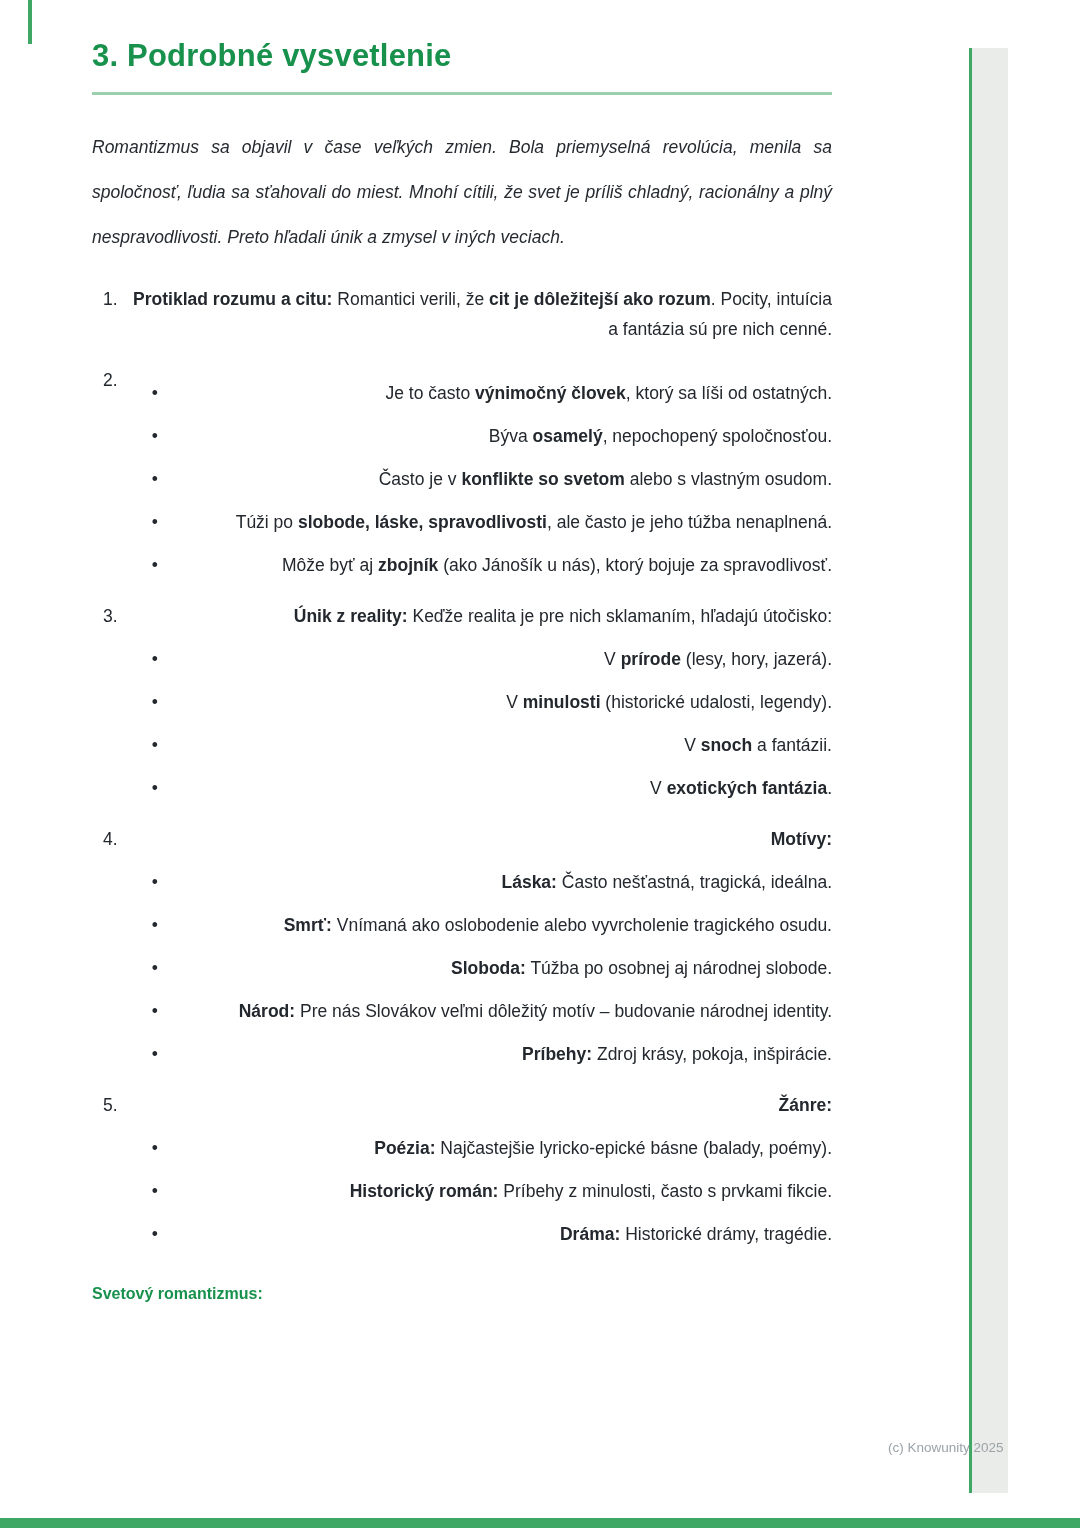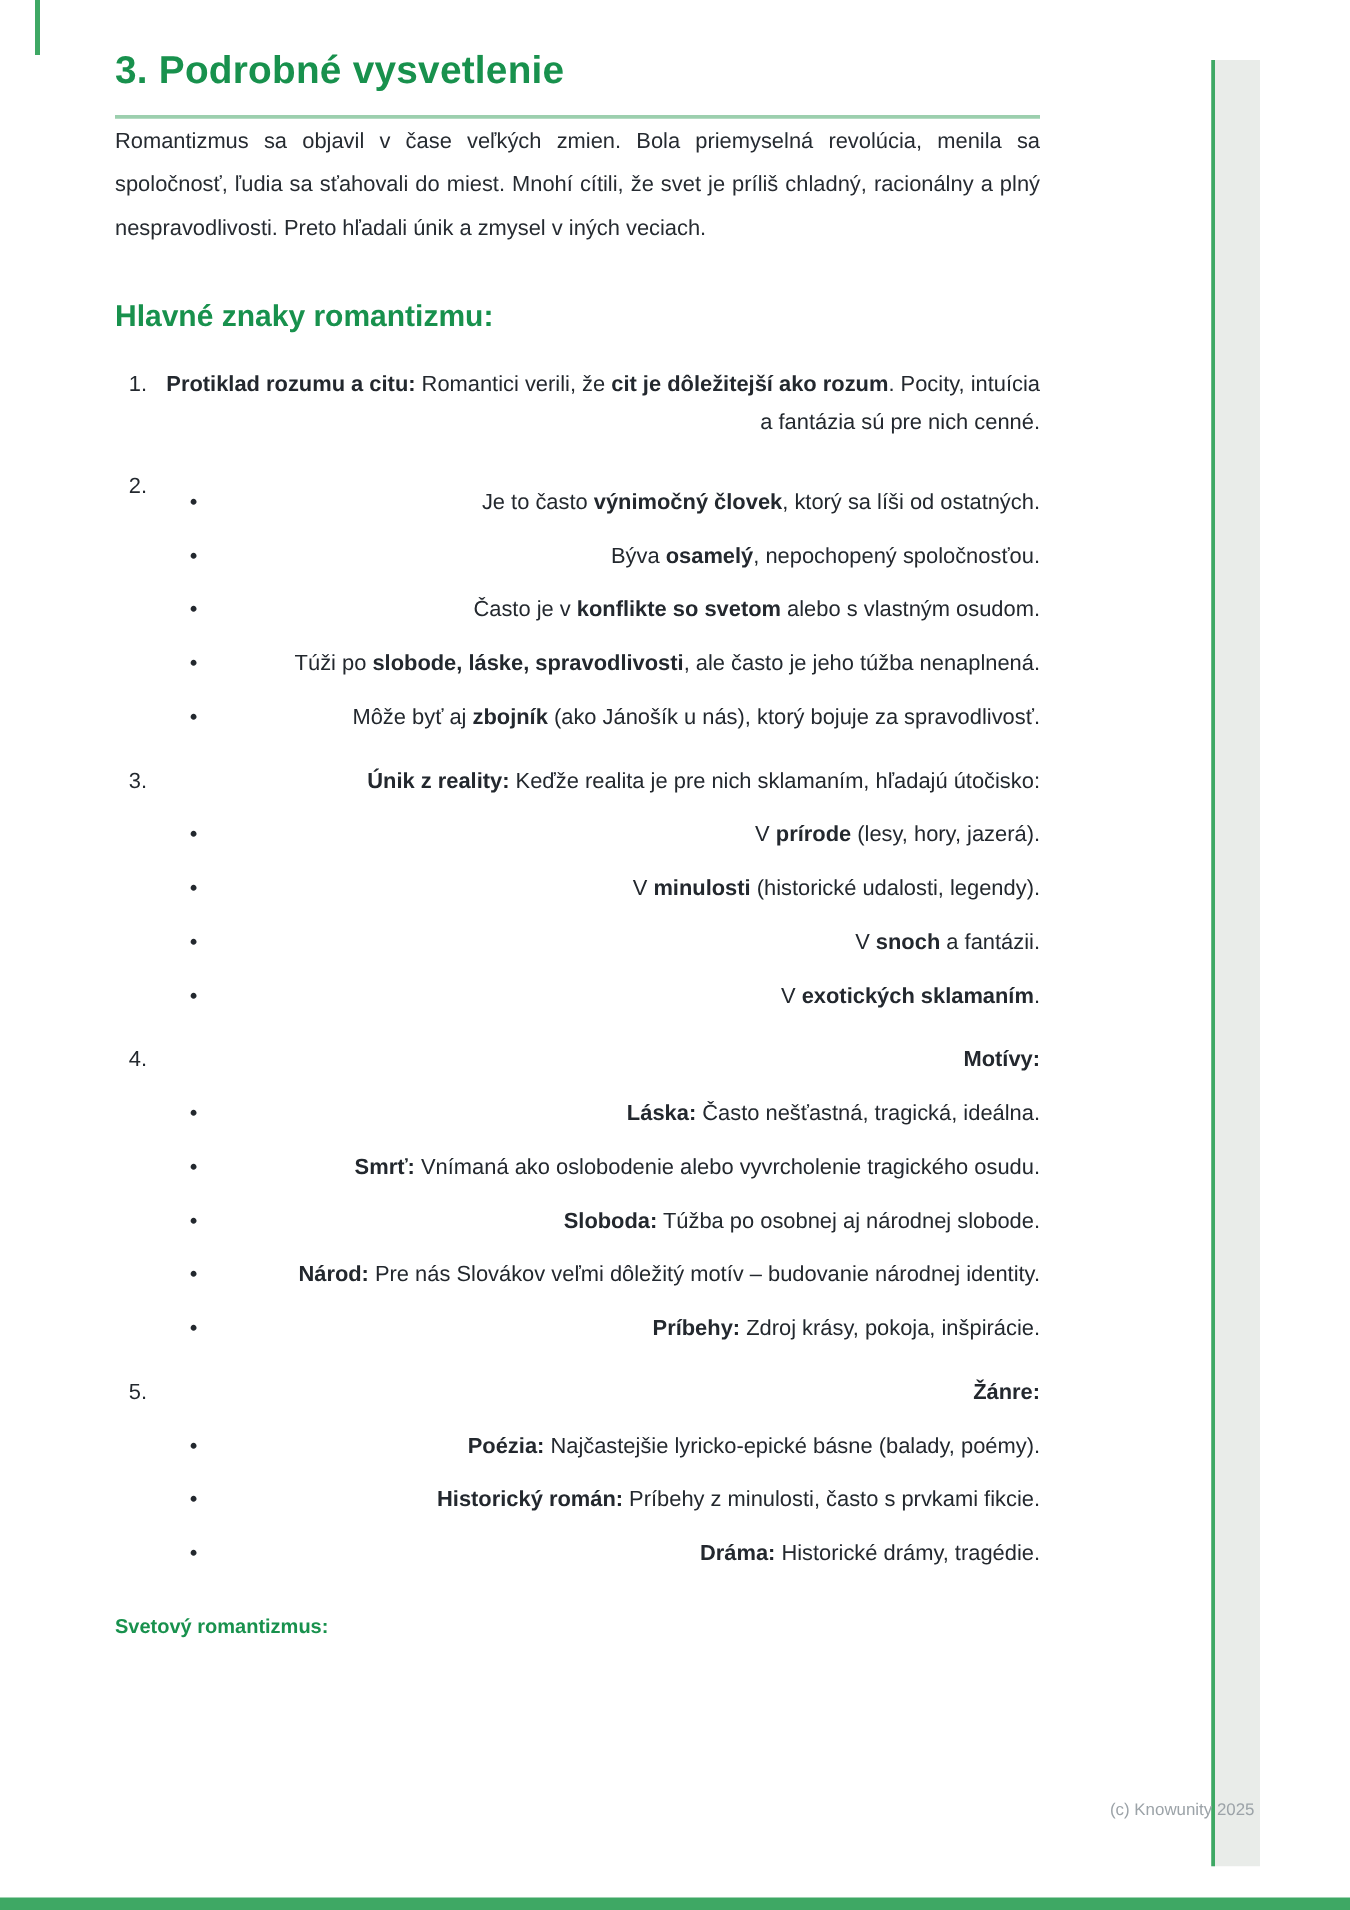--- a/index.html
+++ b/index.html
@@ -16,21 +16,21 @@
   .left-accent  { position: absolute; left: 28px; top: 0; width: 4px; height: 44px; background: #3ea864; }
   .side-band    { position: absolute; left: 969px; top: 48px; width: 39px; height: 1445px;
                   background: #e9ece9; border-left: 3px solid #3ea864; }
   .bottom-band  { position: absolute; left: 0; right: 0; bottom: 0; height: 10px; background: #3ea864; }
 
   .content { position: absolute; left: 92px; top: 38px; width: 740px; }
 
   h1.title { font-size: 31px; line-height: 36px; font-weight: 700; color: #18914d; letter-spacing: .2px; }
   .rule { height: 3px; background: #9ccfae; border: none; margin-top: 18px; }
 
-  .intro { font-size: 17.5px; line-height: 35px; text-align: justify; color: #262b31; }
+  .intro { margin-top: 30px; font-size: 17.5px; line-height: 45px; text-align: justify; color: #262b31; font-style: italic; }
 
   h2.section { margin-top: 40px; font-size: 24px; line-height: 28px; font-weight: 700; color: #18914d; }
 
   .list { margin-top: 24px; }
   .item { display: flex; margin-top: 21px; font-size: 17.5px; line-height: 30px; }
   .item .num { flex: none; width: 31px; padding-left: 11px; }
   .item .ibody { flex: 1; min-width: 0; text-align: right; }
   .lead { }
   b { font-weight: 700; }
 
@@ -52,21 +52,20 @@
   <div class="left-accent"></div>
   <div class="side-band"></div>
   <div class="bottom-band"></div>
 
   <div class="content">
     <h1 class="title">3. Podrobné vysvetlenie</h1>
     <div class="rule"></div>
 
     <p class="intro">Romantizmus sa objavil v čase veľkých zmien. Bola priemyselná revolúcia, menila sa spoločnosť, ľudia sa sťahovali do miest. Mnohí cítili, že svet je príliš chladný, racionálny a plný nespravodlivosti. Preto hľadali únik a zmysel v iných veciach.</p>
 
-    <h2 class="section">Hlavné znaky romantizmu:</h2>
 
     <div class="list">
         <div class="item">
           <span class="num">1.</span>
           <div class="ibody">
             <div class="lead"><b>Protiklad rozumu a citu:</b><span> Romantici verili, že </span><b>cit je dôležitejší ako rozum</b><span>. Pocity, intuícia a fantázia sú pre nich cenné.</span></div>
           </div>
         </div>
         <div class="item">
           <span class="num">2.</span>
@@ -107,21 +106,21 @@
               <div class="bullet">
                 <span class="dot">•</span>
                 <span class="btext"><span>V </span><b>minulosti</b><span> (historické udalosti, legendy).</span></span>
               </div>
               <div class="bullet">
                 <span class="dot">•</span>
                 <span class="btext"><span>V </span><b>snoch</b><span> a fantázii.</span></span>
               </div>
               <div class="bullet">
                 <span class="dot">•</span>
-                <span class="btext"><span>V </span><b>exotických sklamaním</b><span>.</span></span>
+                <span class="btext"><span>V </span><b>exotických fantázia</b><span>.</span></span>
               </div>
             </div>
           </div>
         </div>
         <div class="item">
           <span class="num">4.</span>
           <div class="ibody">
             <div class="lead"><b>Motívy:</b></div>
             <div class="bullets">
               <div class="bullet">

